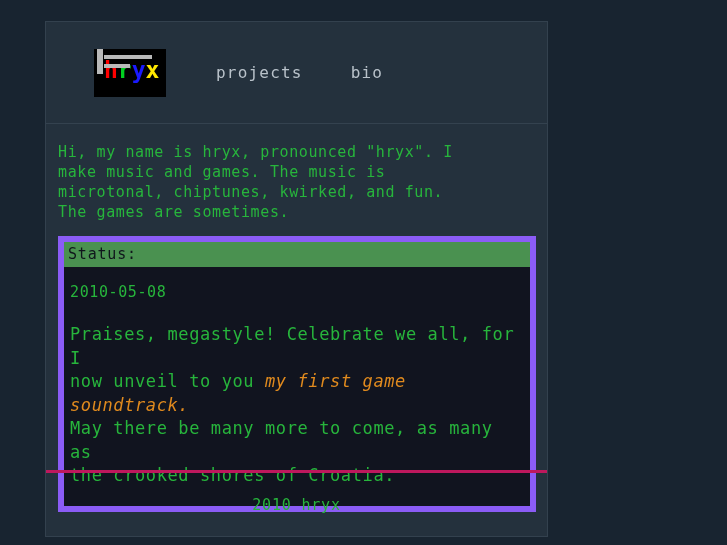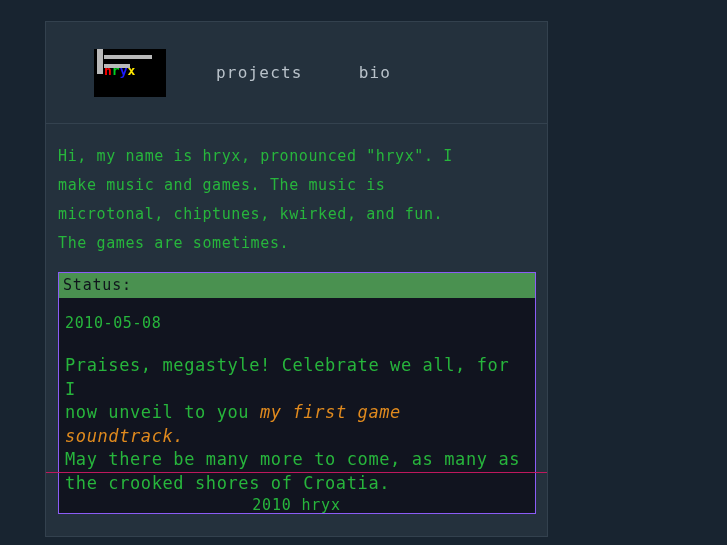--- a/index.html
+++ b/index.html
@@ -75,66 +75,66 @@
     bottom: 3px;
     width: 26px;
     height: 4px;
     background: #b9b9b9;
   }
   .logo-text {
     position: absolute;
     left: 4px;
     top: 10px;
     font-family: "DejaVu Sans Mono", "Liberation Mono", monospace;
-    font-size: 13px;
+    font-size: 23px;
     line-height: 17px;
     font-weight: bold;
     letter-spacing: 0px;
     white-space: nowrap;
   }
   .logo-text .lh { color: #ff0000; }
   .logo-text .lr { color: #00d020; }
   .logo-text .ly { color: #1a1aff; }
   .logo-text .lx { color: #ffe800; }
 
   .nav {
     display: flex;
     align-items: center;
     margin-left: 28px;
-    gap: 12px;
+    gap: 4px;
     text-align: right;
   }
   .nav a {
     color: #b9c2ca;
     text-decoration: none;
     font-size: 16px;
     letter-spacing: 1.2px;
     padding: 0 22px;
     font-family: "DejaVu Sans Mono", "Liberation Mono", monospace;
   }
 
   
   .content {
     padding: 18px 12px 0 12px;
   }
 
   .intro {
     color: #27b53c;
     font-size: 15px;
-    line-height: 29px;
+    line-height: 20px;
     letter-spacing: 0.6px;
     margin: 0 0 14px 0;
     padding: 0 0 0 0;
     white-space: pre-wrap;
   }
 
   
   .status-box {
     background: #11141f;
-    border: 1px solid #8b5cf6;
+    border: 6px solid #8b5cf6;
     box-sizing: border-box;
     width: 478px;
   }
   .status-head {
     background: #4a9150;
     color: #10161c;
     font-size: 15px;
     letter-spacing: 0.8px;
     padding: 3px 0 4px 4px;
     line-height: 18px;
@@ -162,21 +162,21 @@
     font-style: italic;
   }
 
   
   .footer {
     position: absolute;
     left: 0;
     right: 0;
     bottom: 0;
     height: 63px;
-    border-top: 1px solid #be185d;
+    border-top: 3px solid #be185d;
     display: flex;
     align-items: center;
     justify-content: center;
   }
   .footer-text {
     color: #27b53c;
     font-size: 15px;
     letter-spacing: 0.8px;
   }
 </style>

